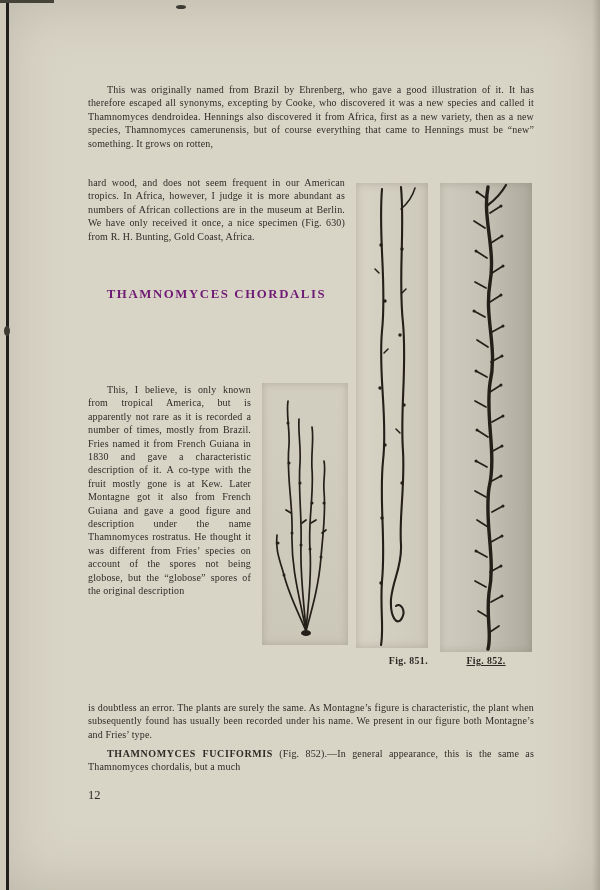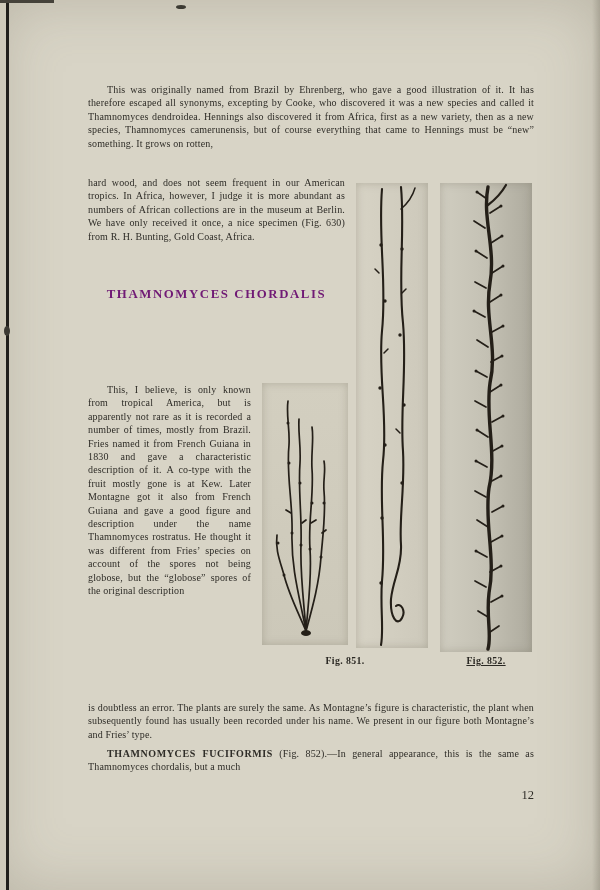--- a/index.html
+++ b/index.html
@@ -15,21 +15,21 @@
   .para{position:absolute;margin:0;text-align:justify;font-size:10px;line-height:13.4px;
         letter-spacing:.15px;hyphens:auto;}
   .indent{text-indent:19px;}
   .heading{position:absolute;margin:0;font-weight:bold;font-size:12.8px;letter-spacing:1.6px;
         text-align:center;color:#701a75;}
   .runin{font-weight:bold;letter-spacing:.6px;}
   .figstrip{position:absolute;box-shadow:inset 0 0 8px rgba(115,110,92,.35);}
   .figstrip svg{display:block;}
   .figlabel{position:absolute;margin:0;font-size:9.8px;font-weight:bold;letter-spacing:.4px;
         text-align:center;color:#2b2924;}
-  .pagenum{position:absolute;left:88px;width:446px;top:788px;margin:0;text-align:right;
+  .pagenum{position:absolute;left:88px;width:446px;top:788px;margin:0;text-align:left;
         font-size:12.5px;}
   .bg1{background:linear-gradient(180deg,#d3cfc0,#ccc8b9);}
   .bg2{background:linear-gradient(90deg,#d7d3c5,#cdc9bb);}
   .bg3{background:linear-gradient(90deg,#d0cdc0 0%,#c4c1b4 50%,#aeab9e 100%);}
 </style>
 </head>
 <body>
 
 <div class="page">
 
@@ -134,19 +134,19 @@
           <circle cx="61" cy="293" r="1.5"></circle>
         <circle cx="63" cy="323" r="1.5"></circle>
           <circle cx="62" cy="353" r="1.5"></circle>
         <circle cx="36" cy="368" r="1.5"></circle>
           <circle cx="61" cy="383" r="1.5"></circle>
         <circle cx="62" cy="413" r="1.5"></circle>
       </g>
     </svg>
   </div>
 
-  <p class="figlabel" style="left:262px;top:655px;width:166px;">Fig. 851.</p>
+  <p class="figlabel" style="left:262px;top:655px;width:166px;text-align:right;">Fig. 851.</p>
 
   <p class="figlabel" style="left:440px;top:655px;width:92px;text-decoration:underline;">Fig. 852.</p>
 
   <p class="pagenum">12</p>
 
 </div>
 
 </body></html>

